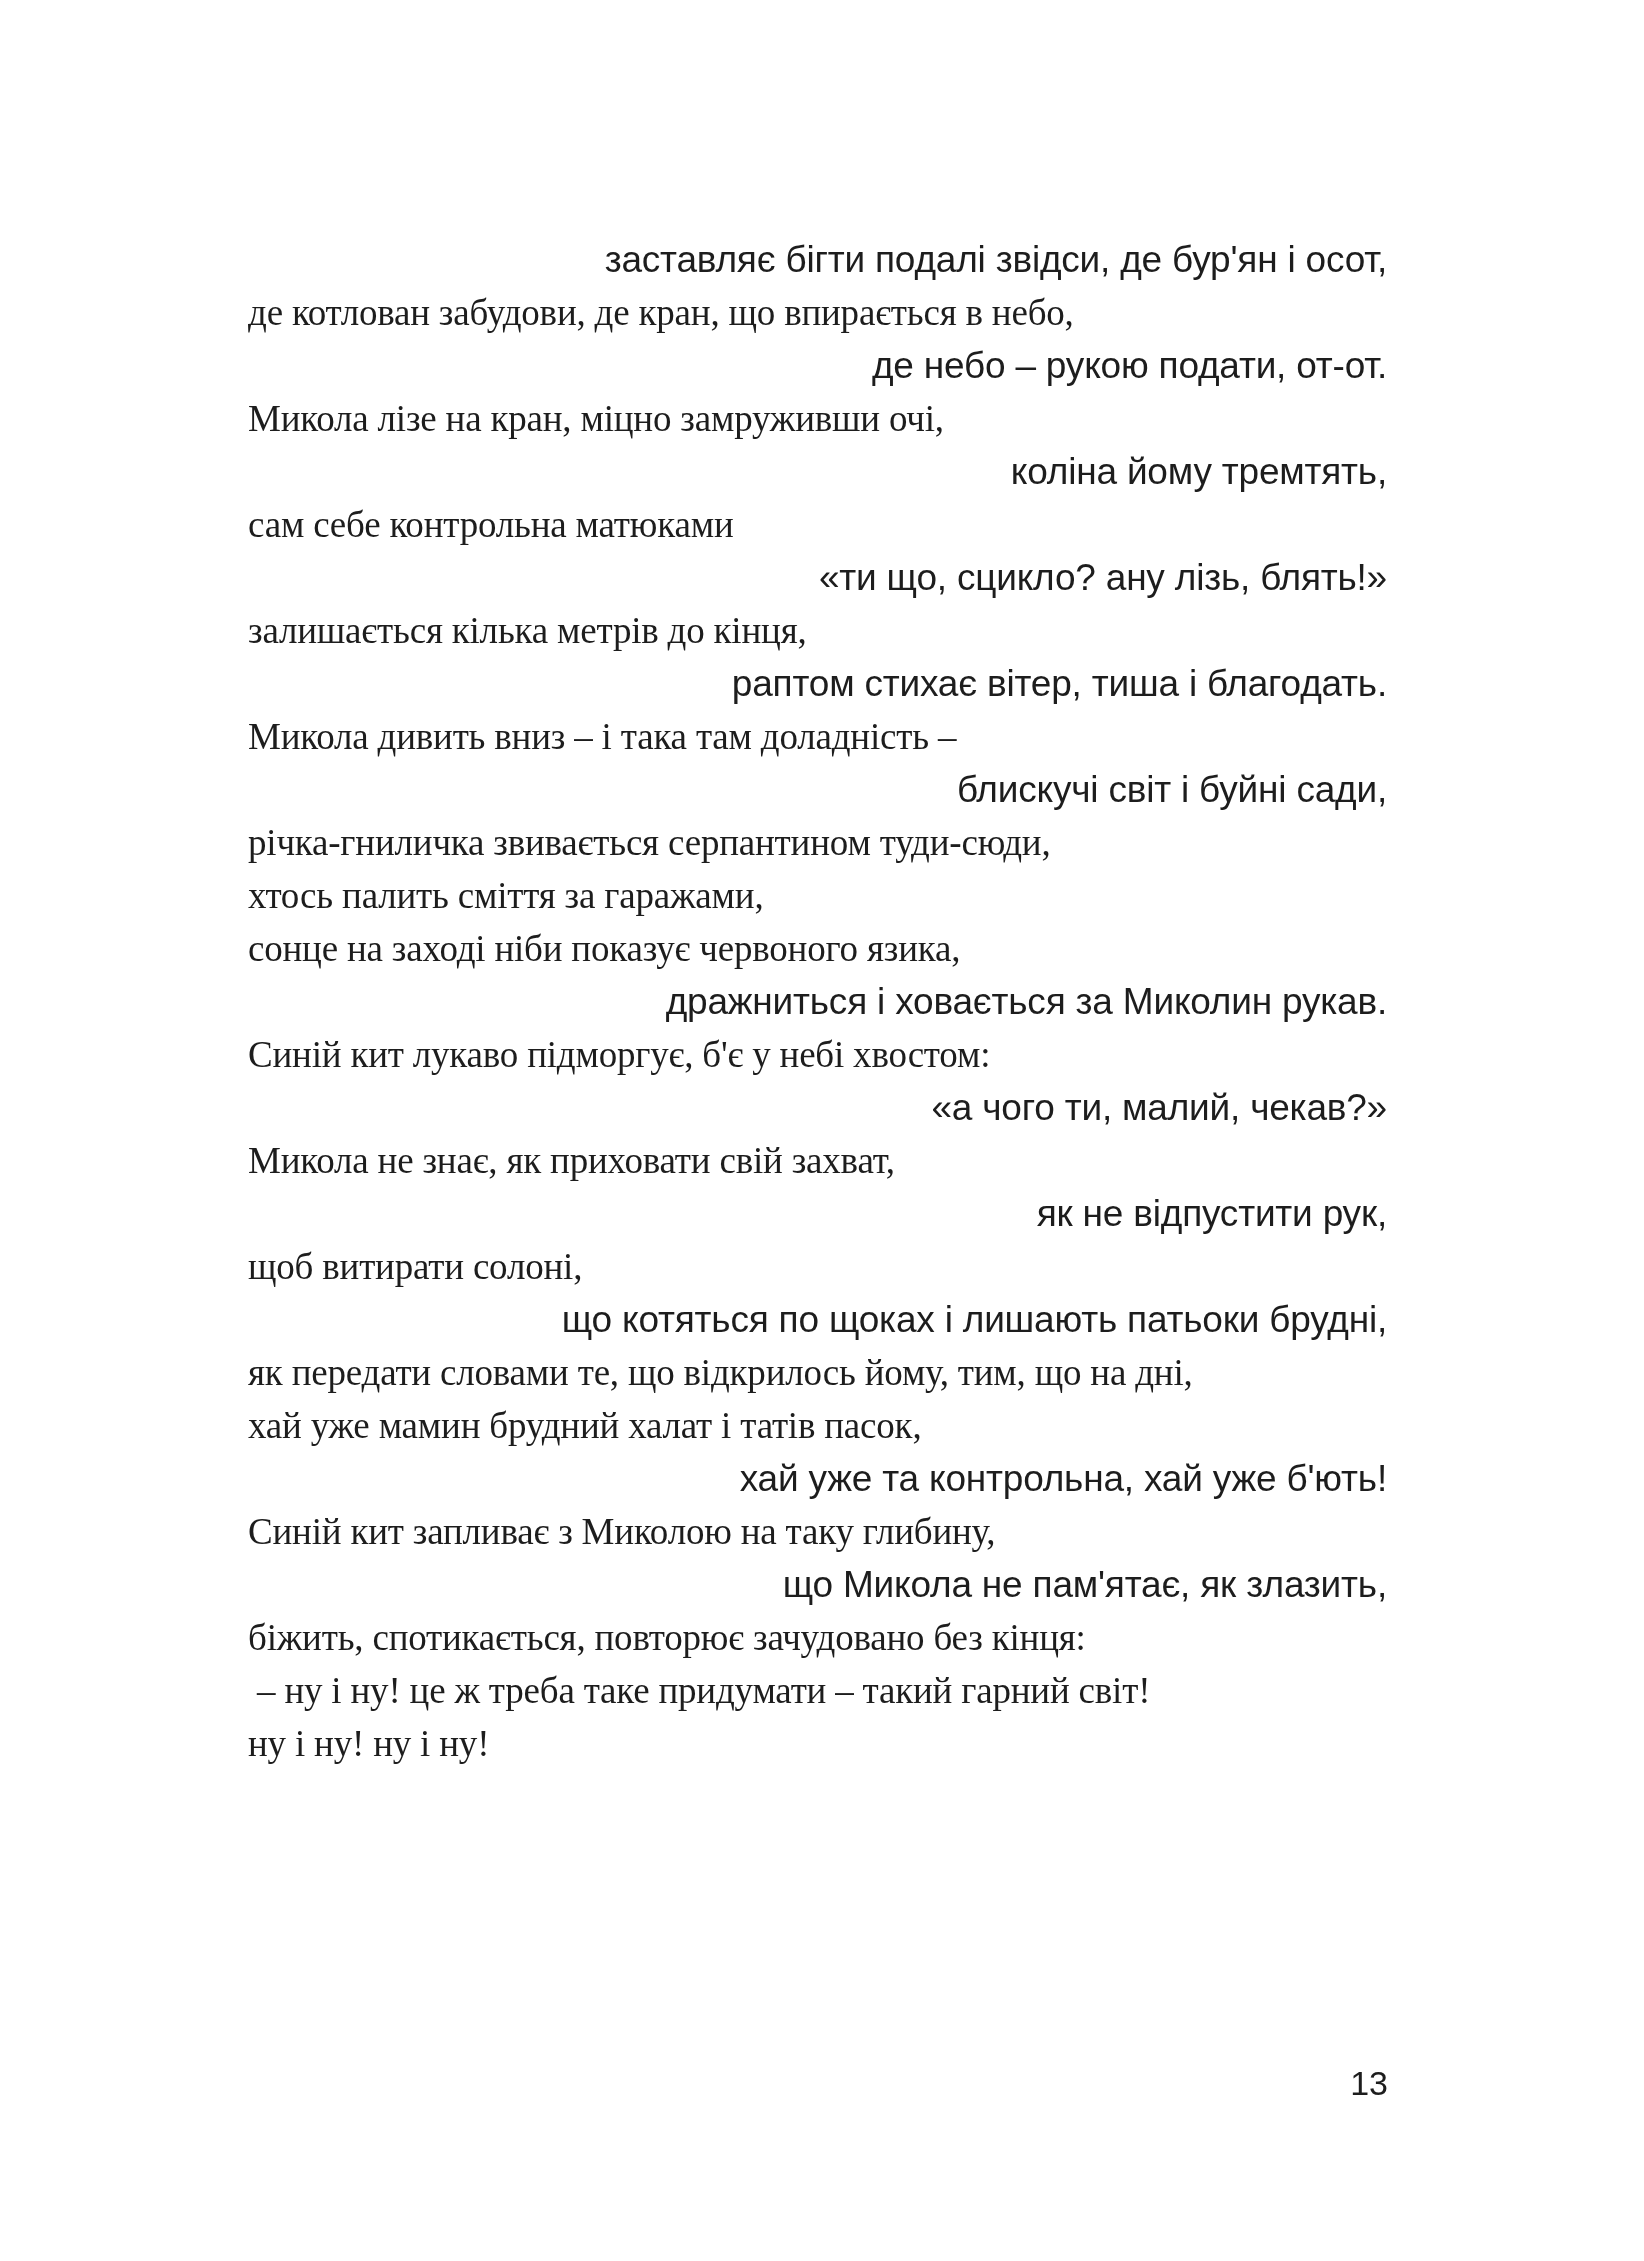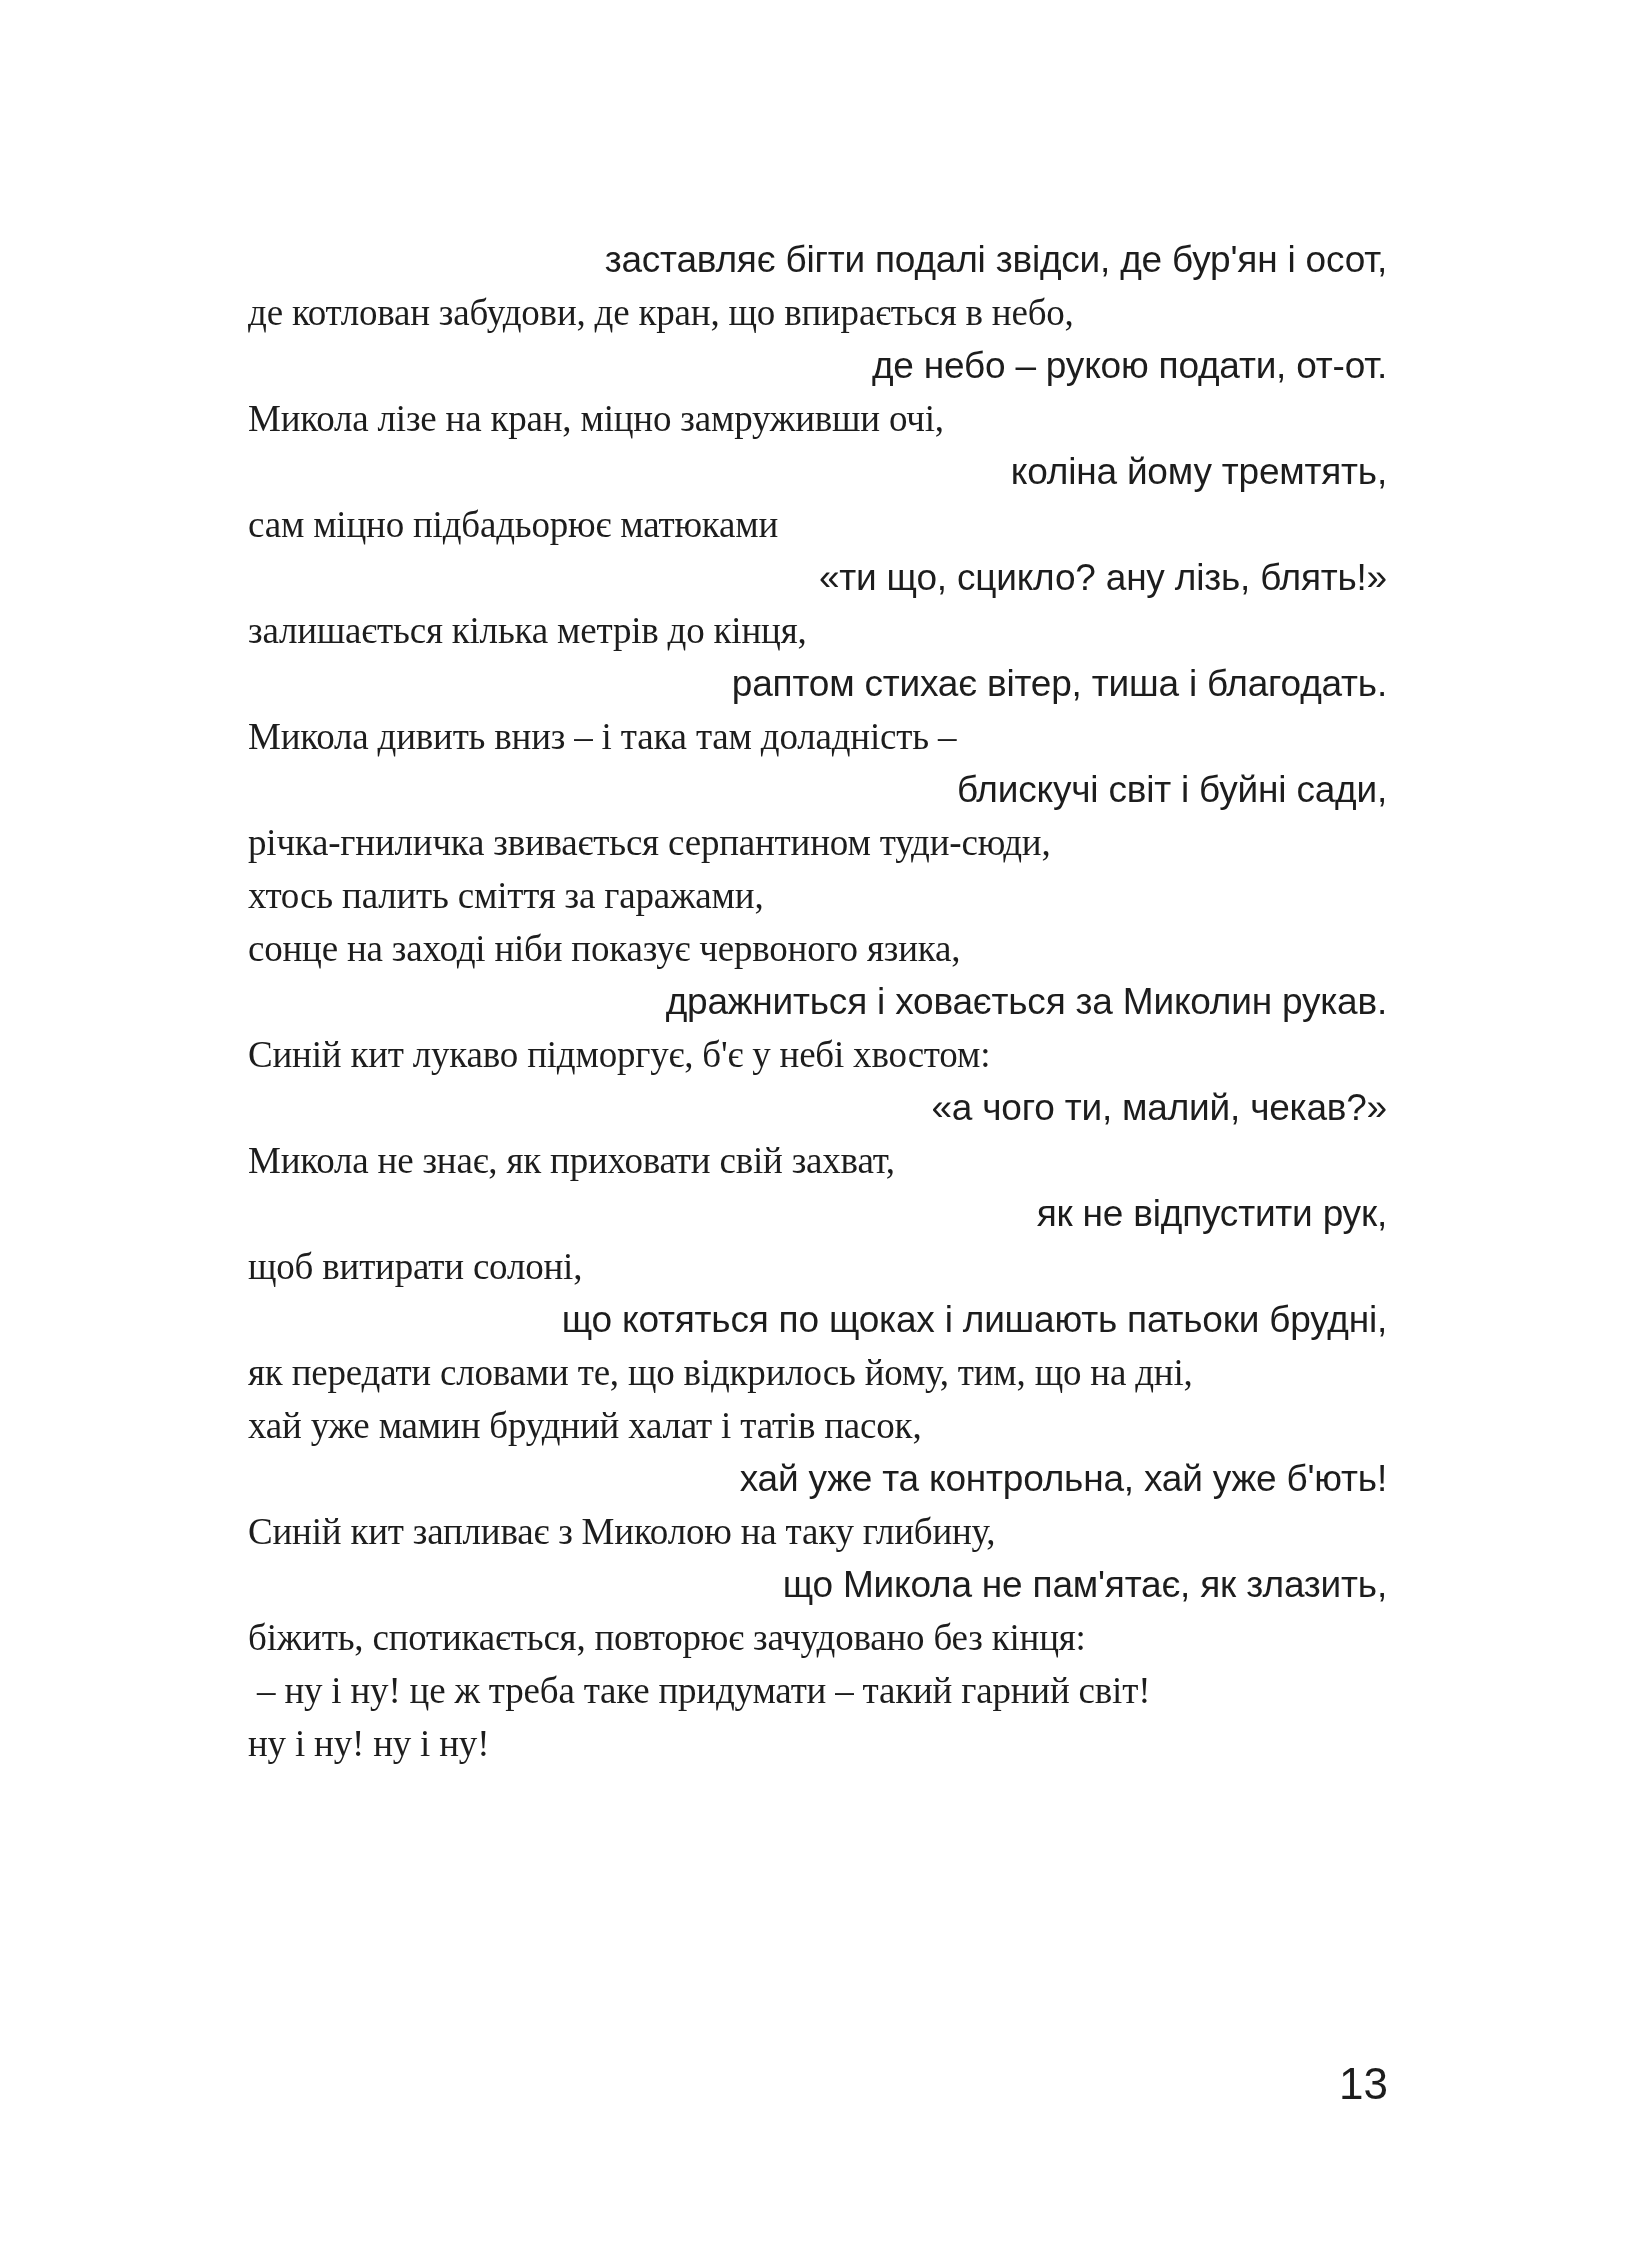--- a/index.html
+++ b/index.html
@@ -35,38 +35,38 @@
     text-align: left;
     font-family: Liberation Serif, serif;
   }
   .poem-line.right {
     text-align: right;
   }
   .page-number {
     position: absolute;
     right: 257px;
     top: 2063px;
-    font-size: 44px;
+    font-size: 34px;
     line-height: 41px;
     color: #1d1d1d;
     font-weight: 400;
   }
 </style>
 </head>
 <body>
 
 <div class="page">
 
   <div class="text-block" id="poem-container">
       <div class="poem-line right">заставляє бігти подалі звідси, де бур'ян і осот,</div>
       <div class="poem-line left">де котлован забудови, де кран, що впирається в небо,</div>
       <div class="poem-line right">де небо – рукою подати, от-от.</div>
       <div class="poem-line left">Микола лізе на кран, міцно замруживши очі,</div>
       <div class="poem-line right">коліна йому тремтять,</div>
-      <div class="poem-line left">сам міцно підбадьорює матюками</div>
+      <div class="poem-line left">сам себе контрольна матюками</div>
       <div class="poem-line right">«ти що, сцикло? ану лізь, блять!»</div>
       <div class="poem-line left">залишається кілька метрів до кінця,</div>
       <div class="poem-line right">раптом стихає вітер, тиша і благодать.</div>
       <div class="poem-line left">Микола дивить вниз – і така там доладність –</div>
       <div class="poem-line right">блискучі світ і буйні сади,</div>
       <div class="poem-line left">річка-гниличка звивається серпантином туди-сюди,</div>
       <div class="poem-line left">хтось палить сміття за гаражами,</div>
       <div class="poem-line left">сонце на заході ніби показує червоного язика,</div>
       <div class="poem-line right">дражниться і ховається за Миколин рукав.</div>
       <div class="poem-line left">Синій кит лукаво підморгує, б'є у небі хвостом:</div>

